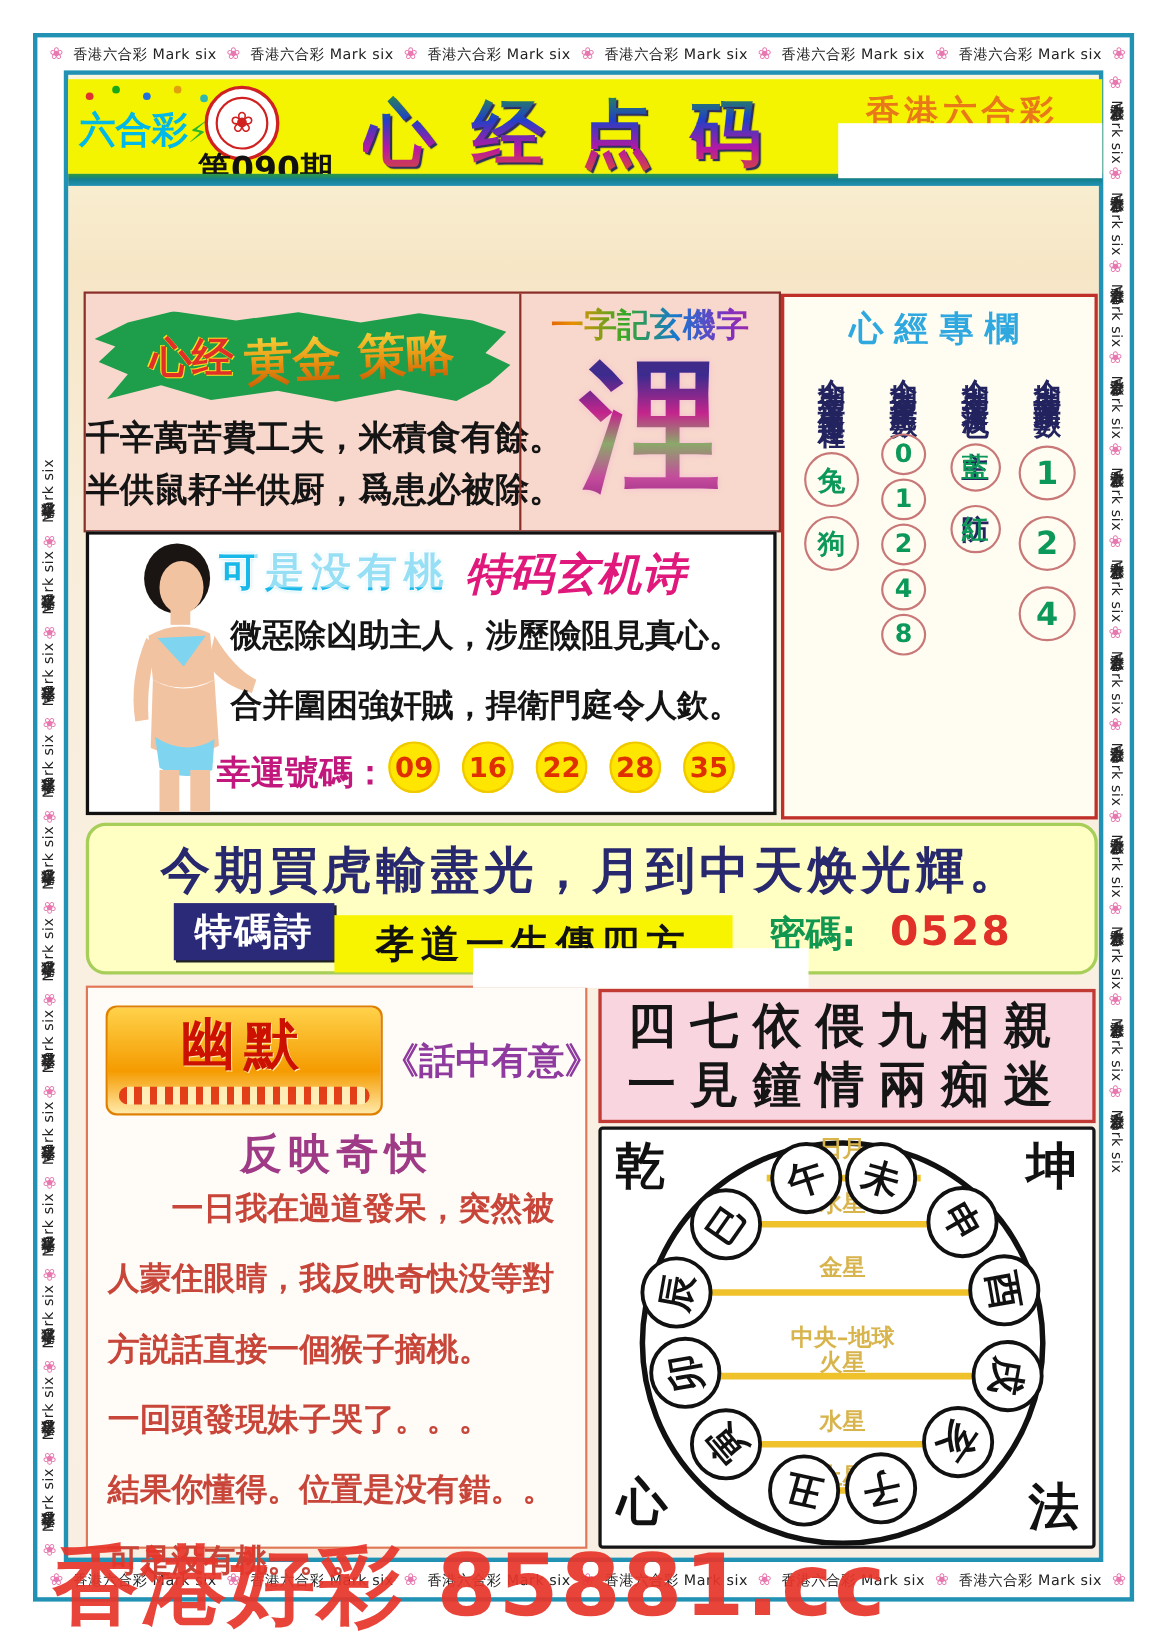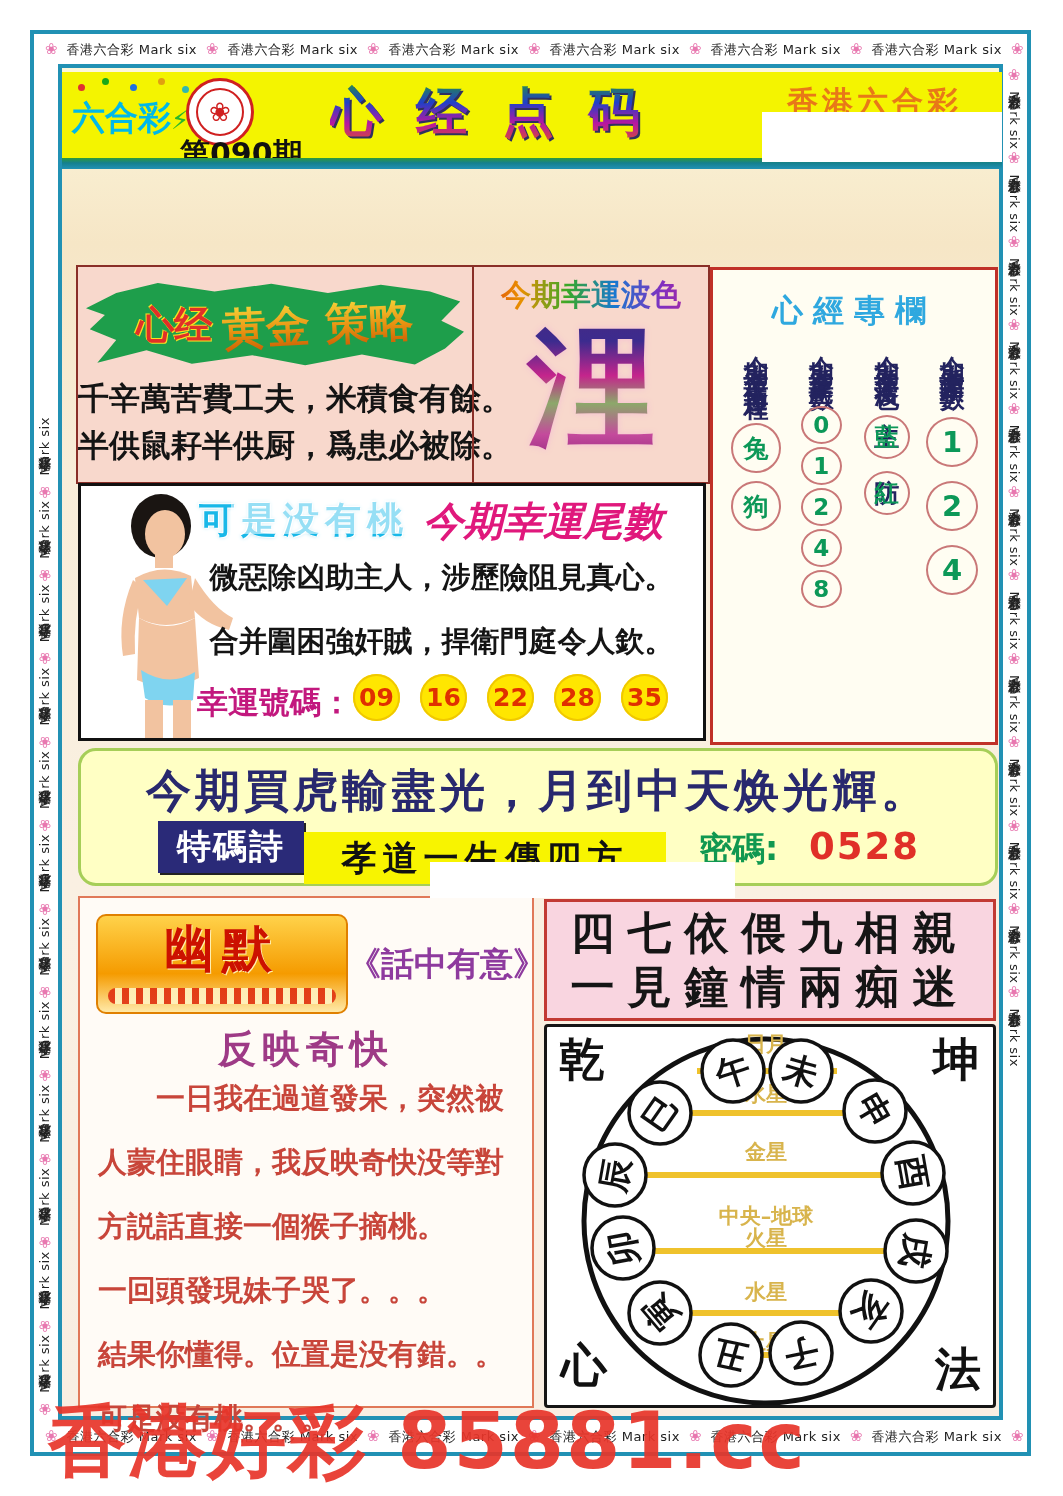--- a/index.html
+++ b/index.html
@@ -21,21 +21,21 @@
   
   .header{position:absolute;left:62px;top:72px;width:940px;height:86px;background:#F4F400;}
   .header-underline{position:absolute;left:62px;top:158px;width:940px;height:11px;background:linear-gradient(180deg,#2E9A3C 0%,#14808E 45%,#2191B4 100%);}
   .logo-m6{position:absolute;left:10px;top:24px;font-size:33px;font-weight:bold;}
   .logo-m6 .c1{color:#00B8E8;}
   .logo-spark{color:#2AB82A;font-size:26px;}
   .dot{position:absolute;width:7px;height:7px;border-radius:50%;}
   .emblem{position:absolute;left:124px;top:6px;width:62px;height:62px;border:3px solid #D02020;border-radius:50%;background:#fff;display:flex;align-items:center;justify-content:center;}
   .emblem-inner{width:44px;height:44px;border:2px solid #D02020;border-radius:50%;display:flex;align-items:center;justify-content:center;color:#D02020;font-size:26px;}
   .issue{position:absolute;left:118px;top:62px;font-size:30px;font-weight:bold;color:#111;}
-  .main-title{position:absolute;left:268px;top:6px;width:470px;font-size:52px;font-weight:bold;letter-spacing:34px;
+  .main-title{position:absolute;left:268px;top:6px;width:470px;font-size:65px;font-weight:bold;letter-spacing:34px;
       font-family:"DejaVu Serif","Liberation Serif",serif;
       background:linear-gradient(180deg,#28A028 0%,#2040C8 35%,#B818A0 65%,#E06010 100%);
       -webkit-background-clip:text;background-clip:text;color:transparent;
       filter:drop-shadow(2px 2px 0 #303060);white-space:nowrap;}
   .brand{position:absolute;right:40px;top:10px;font-size:31px;font-weight:bold;color:#E87818;letter-spacing:4px;}
   .cover{position:absolute;background:#fff;}
   
   .panel-strategy{position:absolute;left:76px;top:265px;width:630px;height:215px;background:#F8D8CC;border:2px solid #8A2F28;display:flex;}
   .strategy-left{position:relative;width:394px;height:100%;}
   .strategy-right{position:relative;flex:1;border-left:2px solid #8A2F28;}
@@ -47,21 +47,21 @@
      background:linear-gradient(180deg,#F8E040 0%,#E89010 55%,#C05000 100%);-webkit-background-clip:text;background-clip:text;color:transparent;transform:rotate(-3deg);}
   .strategy-poem{position:absolute;left:0;top:108px;width:100%;text-align:center;
      font-family:"DejaVu Serif","Liberation Serif",serif;font-weight:bold;color:#141414;font-size:31px;line-height:47px;white-space:nowrap;}
   .mystery-title{position:absolute;left:0;top:8px;width:100%;text-align:center;font-size:30px;font-weight:bold;font-family:"DejaVu Serif",serif;
      background:linear-gradient(90deg,#E03010,#E89000,#38A828,#1878D0,#8030C0,#C02090);-webkit-background-clip:text;background-clip:text;color:transparent;}
   .mystery-char{position:absolute;left:0;top:36px;width:100%;text-align:center;font-size:128px;font-weight:bold;font-family:"DejaVu Serif",serif;
      background:linear-gradient(180deg,#4A2A80 0%,#3C2B8E 22%,#C4258C 42%,#8CA86A 58%,#C44A9C 76%,#7A1870 100%);
      -webkit-background-clip:text;background-clip:text;color:transparent;filter:drop-shadow(0 0 3px #F4BCD4);}
   
   .panel-heart{position:absolute;left:710px;top:267px;width:288px;height:478px;background:#FFFDF2;border:3px solid #C03028;box-sizing:border-box;overflow:hidden;}
-  .heart-title{margin-top:20px;text-align:center;font-size:31px;font-weight:bold;color:#2FA8DF;letter-spacing:10px;font-family:"DejaVu Serif",serif;}
+  .heart-title{margin-top:8px;text-align:center;font-size:31px;font-weight:bold;color:#2FA8DF;letter-spacing:10px;font-family:"DejaVu Serif",serif;}
   .heart-cols{display:flex;justify-content:space-between;padding:4px 12px 0 12px;}
   .heart-col{display:flex;flex-direction:column;align-items:center;width:62px;}
   .vtext{writing-mode:vertical-rl;text-orientation:upright;font-size:25px;letter-spacing:6px;font-weight:bold;color:#23235F;font-family:"DejaVu Serif",serif;}
   .ring{border:2px solid #C97878;border-radius:50%;display:flex;align-items:center;justify-content:center;color:#0C9858;font-weight:bold;background:transparent;}
   .ring-z{width:46px;height:46px;font-size:25px;margin-top:8px;font-family:"DejaVu Serif",serif;}
   .ring-s{width:37px;height:34px;font-size:23px;margin-top:3px;}
   .ring-m{width:42px;height:40px;font-size:24px;margin-top:6px;font-family:"DejaVu Serif",serif;}
   .ring-b{width:48px;height:46px;font-size:29px;margin-top:14px;}
   
   .panel-provide{position:absolute;left:78px;top:483px;width:628px;height:258px;background:#fff;border:3px solid #111;box-sizing:border-box;}
@@ -148,21 +148,21 @@
       <div class="ribbon">
         <span class="tag">心经</span>
         <span class="name">黄金 策略</span>
       </div>
       <div class="strategy-poem">
         <div>千辛萬苦費工夫，米積食有餘。</div>
         <div>半供鼠耔半供厨，爲患必被除。</div>
       </div>
     </div>
     <div class="strategy-right">
-      <div class="mystery-title">今期幸運波色</div>
+      <div class="mystery-title">一字記玄機字</div>
       <div class="mystery-char">浬</div>
     </div>
   </div>
 
   <div class="panel-heart">
     <div class="heart-title">心經專欄</div>
     <div class="heart-cols">
       <div class="heart-col">
         <div class="vtext">今期幸運生肖運程：</div>
         <div class="ring ring-z">兔</div>
@@ -200,21 +200,21 @@
       <path d="M52 90 Q80 74 108 88 L112 130 Q82 144 56 130 Z" fill="#F2C3A0"></path>
       <path d="M60 92 L104 90 L84 118 Z" fill="#7FD4F0"></path>
       <path d="M56 130 Q84 146 112 130 L116 190 Q86 206 54 192 Z" fill="#F2C3A0"></path>
       <path d="M58 182 Q86 200 112 184 L110 212 Q84 224 62 210 Z" fill="#7FD4F0"></path>
       <rect x="62" y="212" width="18" height="38" fill="#F2C3A0"></rect>
       <rect x="90" y="212" width="18" height="38" fill="#F2C3A0"></rect>
       <path d="M50 92 Q34 130 40 168 L52 166 Q50 130 60 100 Z" fill="#F2C3A0"></path>
       <path d="M112 90 Q130 120 150 130 L146 142 Q120 136 106 116 Z" fill="#F2C3A0"></path>
     </svg>
     <div class="provide-tag">可是没有桃</div>
-    <div class="provide-title">今期幸運尾數</div>
+    <div class="provide-title">特码玄机诗</div>
     <div class="provide-line" style="top:72px;">微惡除凶助主人，涉歷險阻見真心。</div>
     <div class="provide-line" style="top:136px;">合并圍困強奸賊，捍衛門庭令人欽。</div>
     <div class="lucky-label">幸運號碼：</div>
     <div class="lucky-row">
       <div class="lucky-ball">09</div>
       <div class="lucky-ball">16</div>
       <div class="lucky-ball">22</div>
       <div class="lucky-ball">28</div>
       <div class="lucky-ball">35</div>
     </div>

